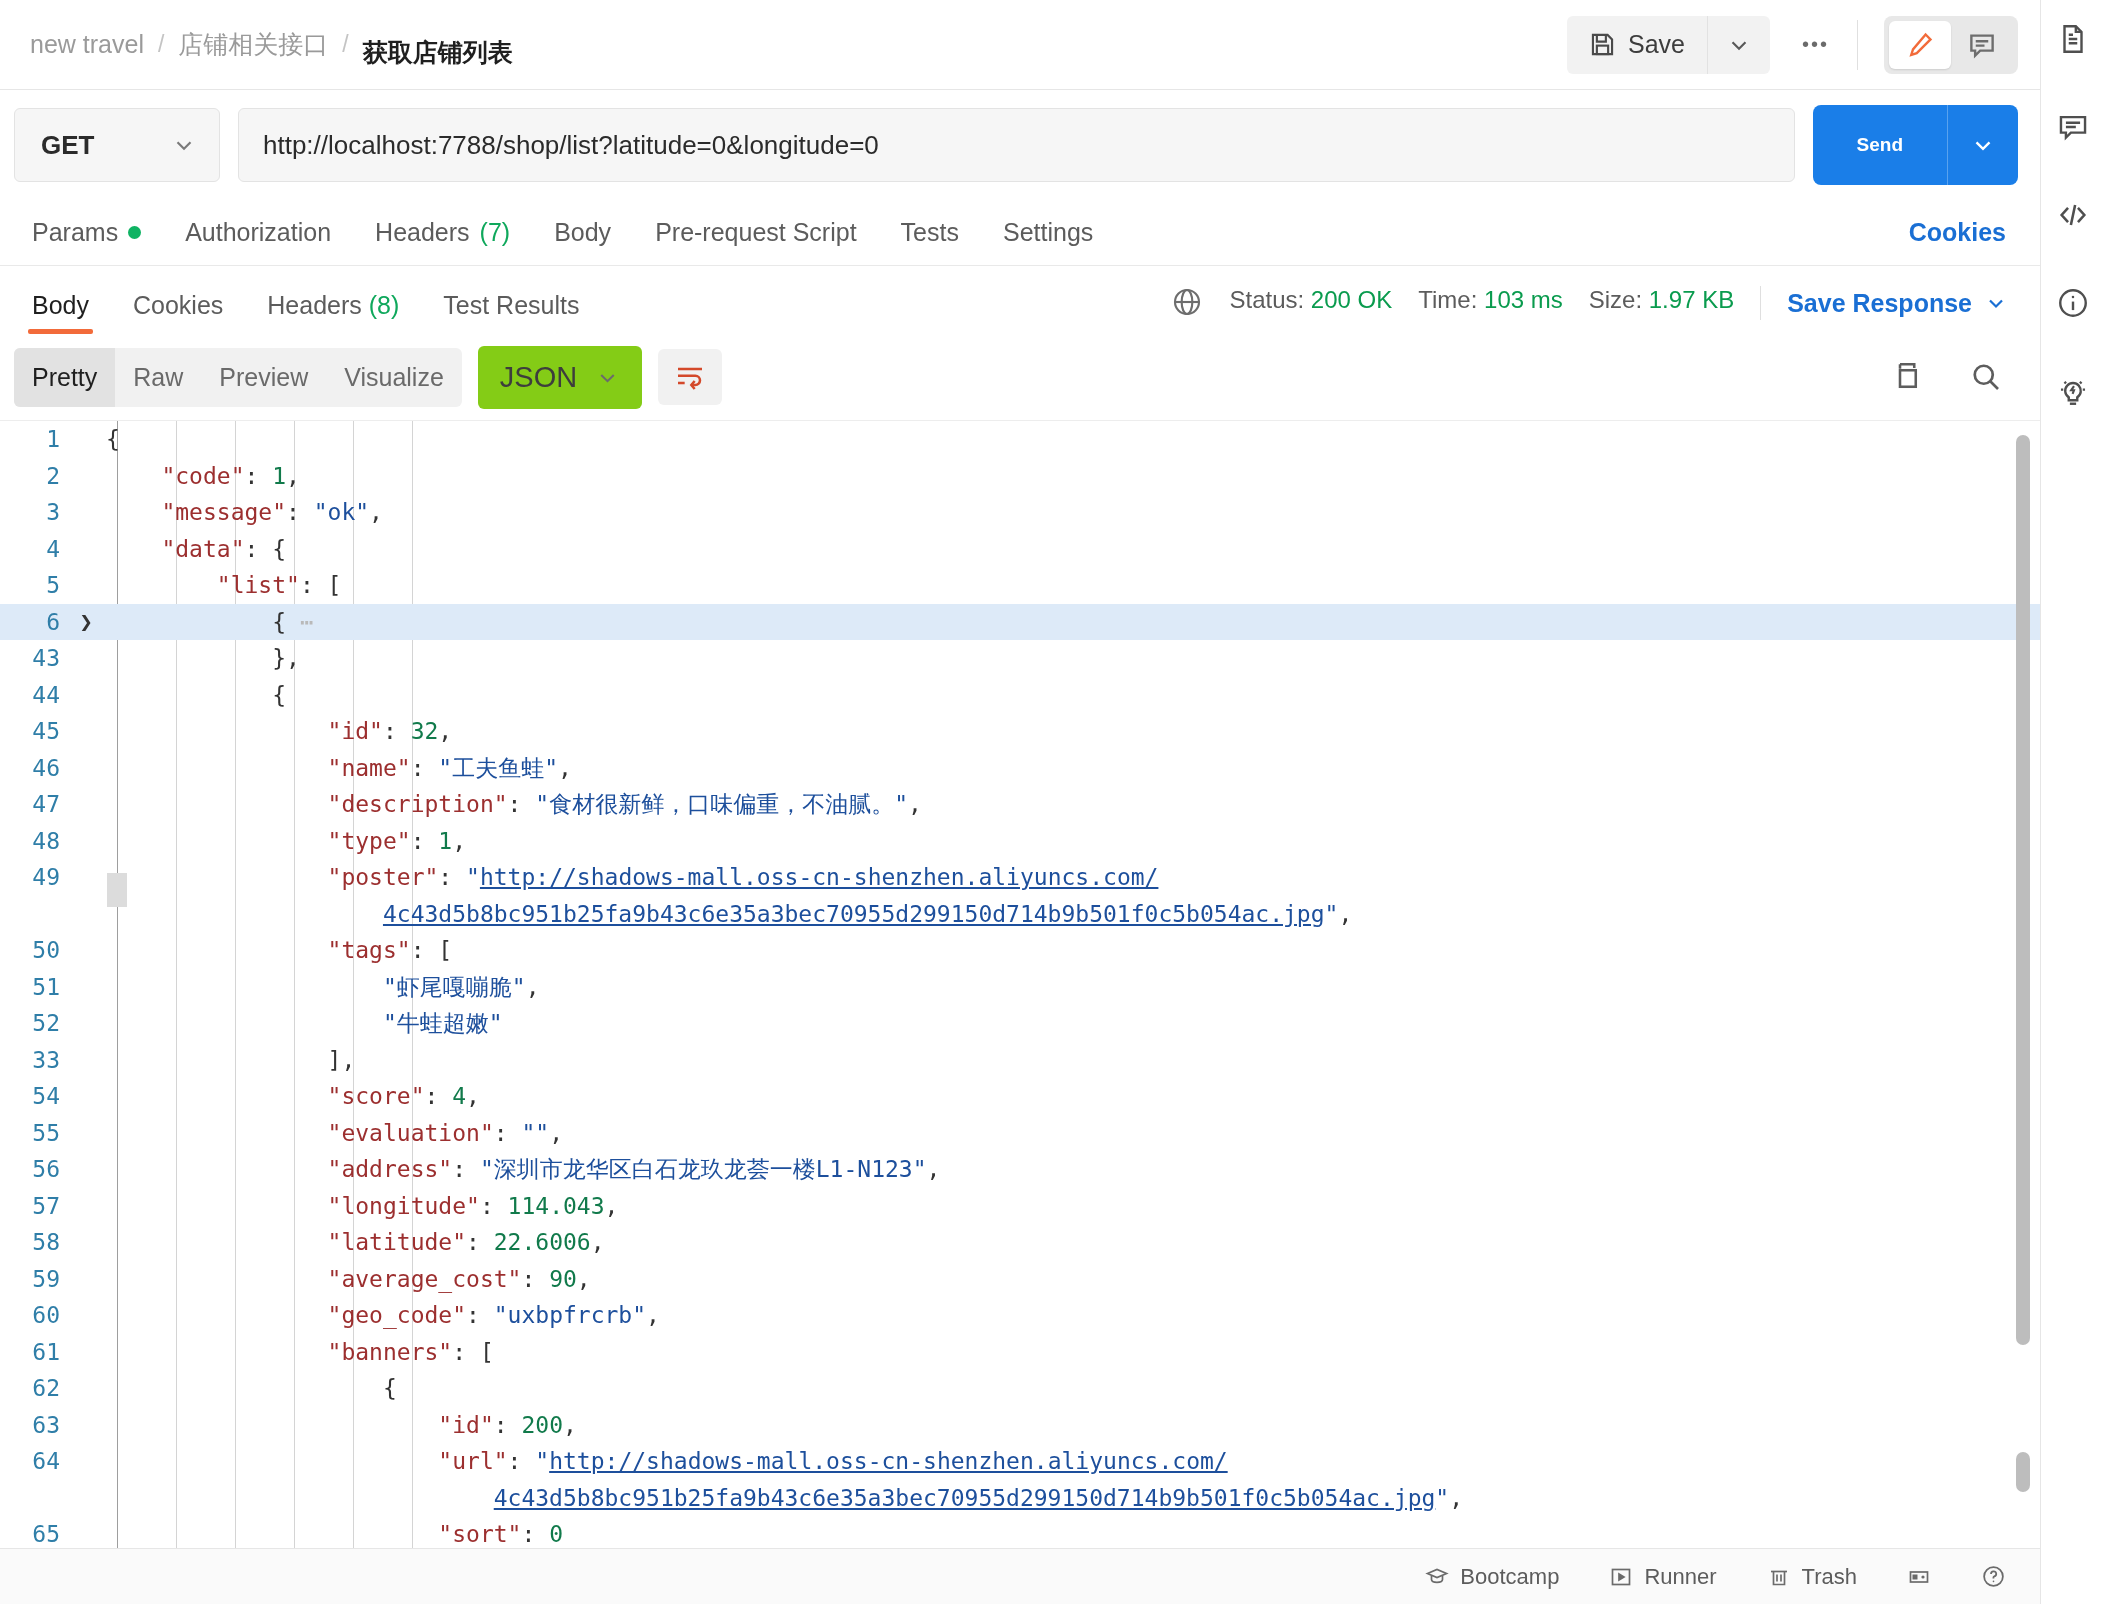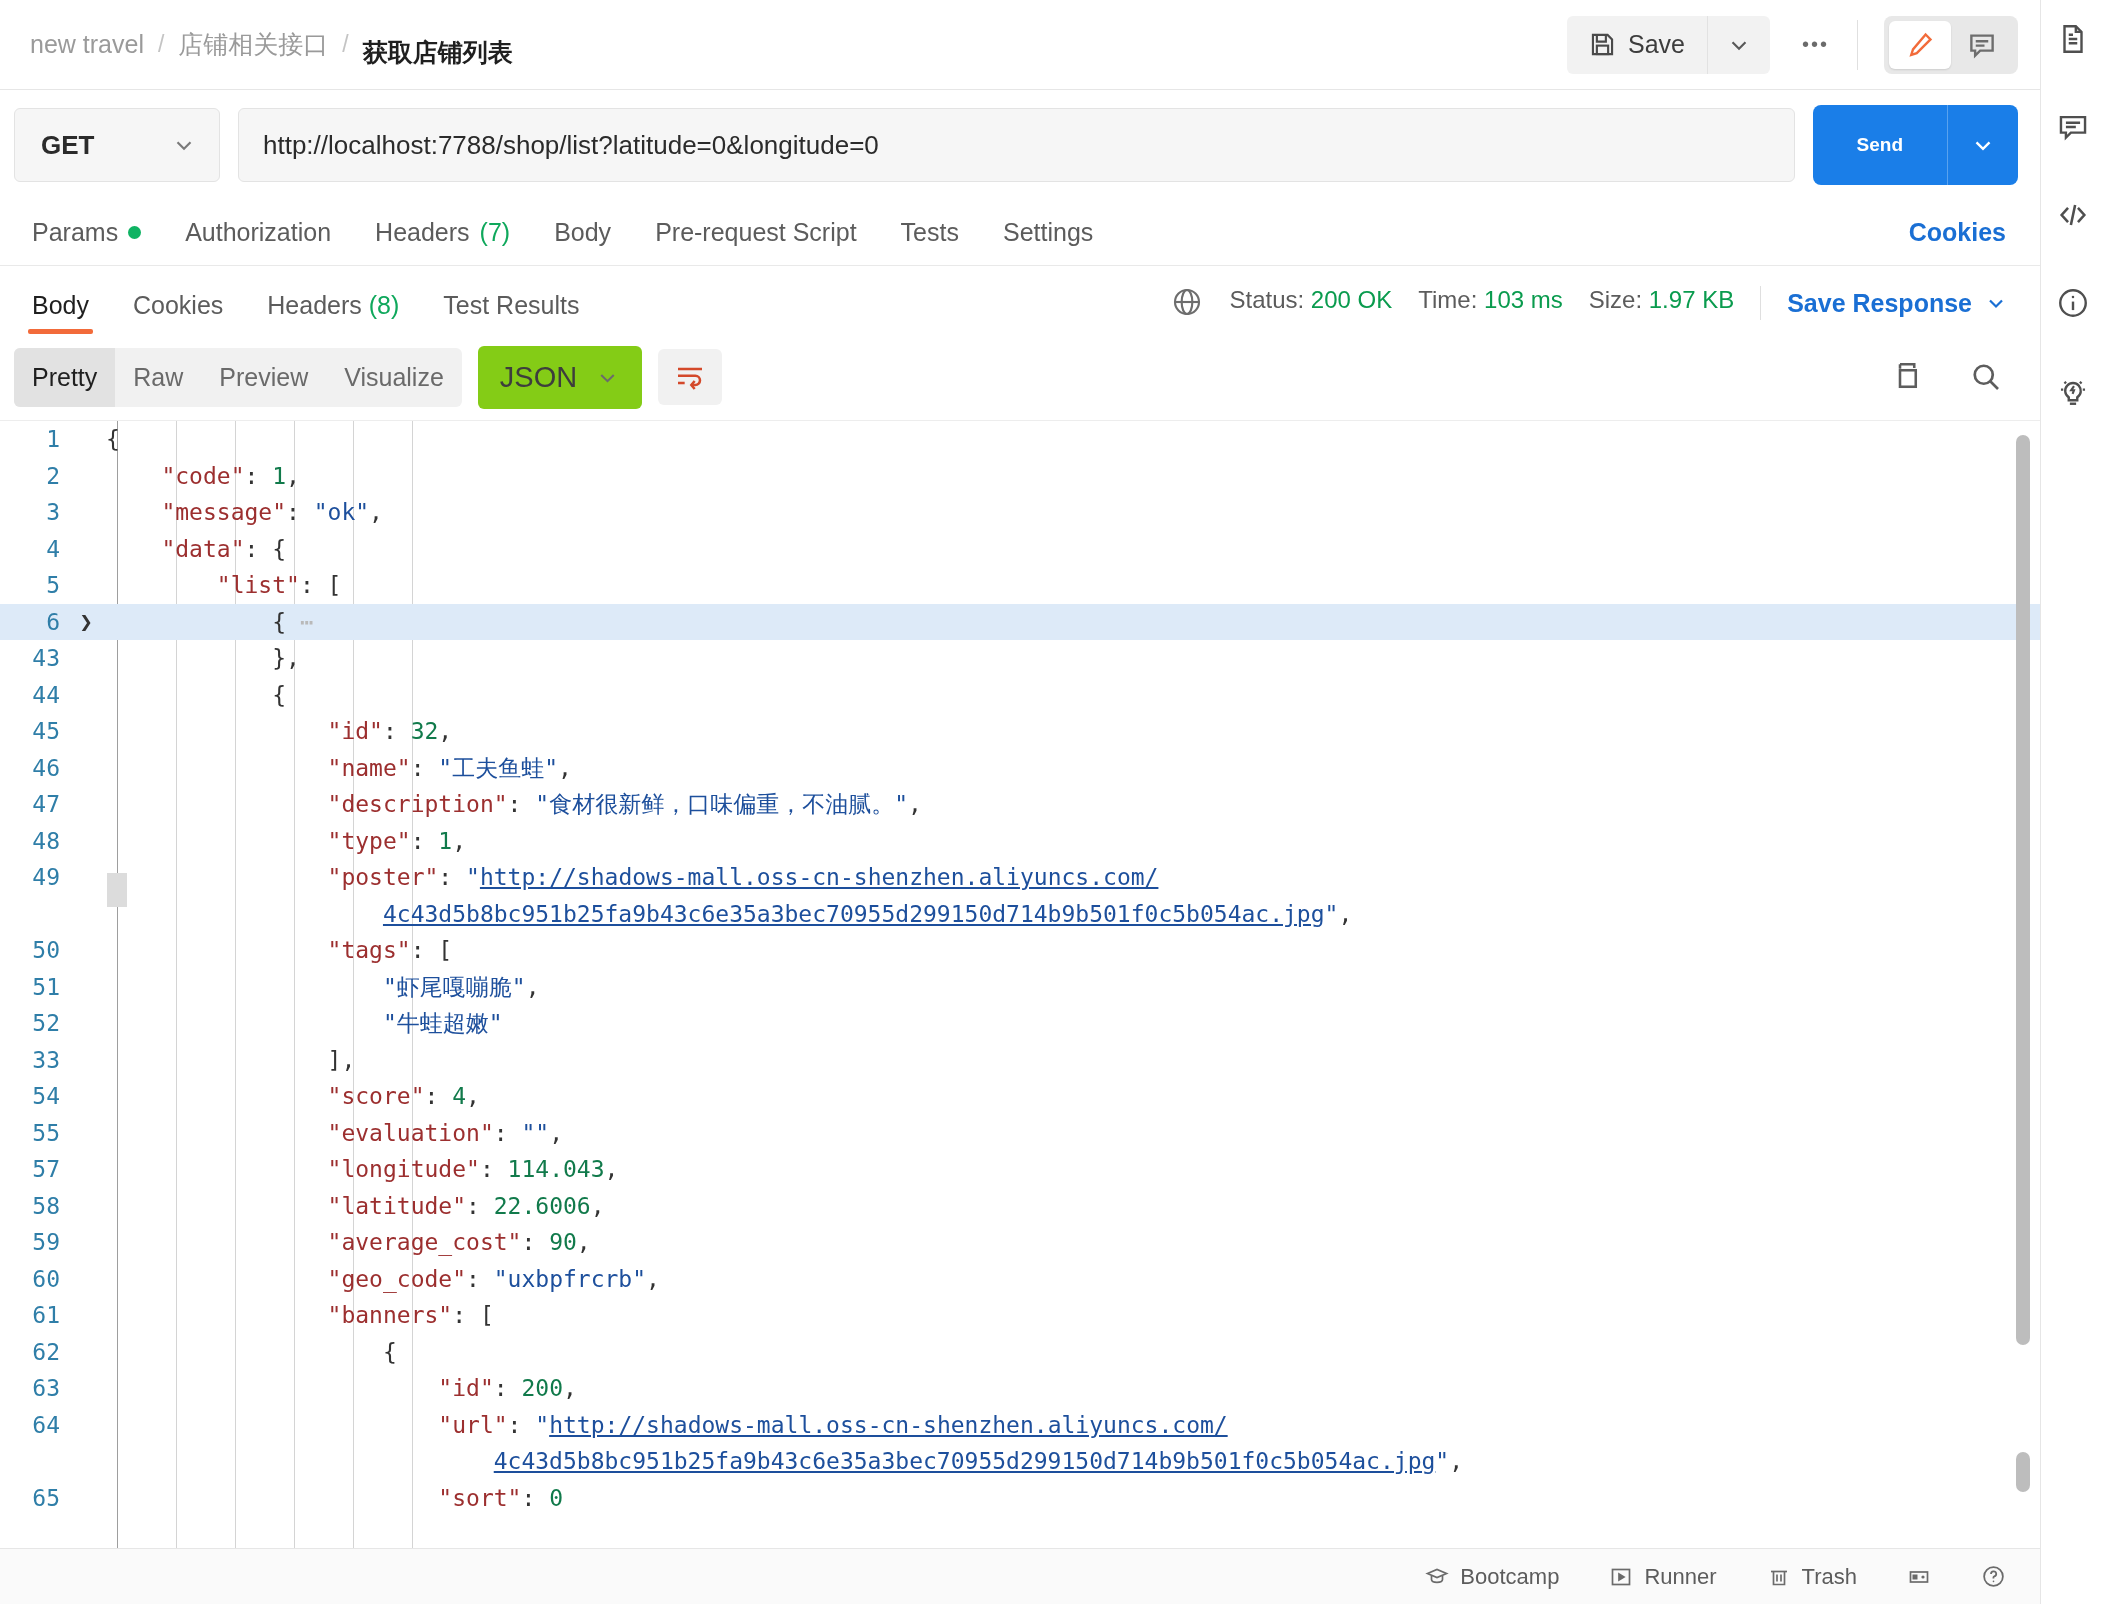--- a/index.html
+++ b/index.html
@@ -400,20 +400,25 @@
             <div class="ln">54</div>
             <div class="arrow"></div>
             <div class="txt">                <span class="k">"score"</span><span class="p">: </span><span class="n">4</span><span class="p">,</span></div>
           </div>
           <div class="row">
             <div class="ln">55</div>
             <div class="arrow"></div>
             <div class="txt">                <span class="k">"evaluation"</span><span class="p">: </span><span class="s">""</span><span class="p">,</span></div>
           </div>
           <div class="row">
+            <div class="ln">56</div>
+            <div class="arrow"></div>
+            <div class="txt">                <span class="k">"address"</span><span class="p">: </span><span class="s">"深圳市龙华区白石龙玖龙荟一楼L1-N123"</span><span class="p">,</span></div>
+          </div>
+          <div class="row">
             <div class="ln">57</div>
             <div class="arrow"></div>
             <div class="txt">                <span class="k">"longitude"</span><span class="p">: </span><span class="n">114.043</span><span class="p">,</span></div>
           </div>
           <div class="row">
             <div class="ln">58</div>
             <div class="arrow"></div>
             <div class="txt">                <span class="k">"latitude"</span><span class="p">: </span><span class="n">22.6006</span><span class="p">,</span></div>
           </div>
           <div class="row">

